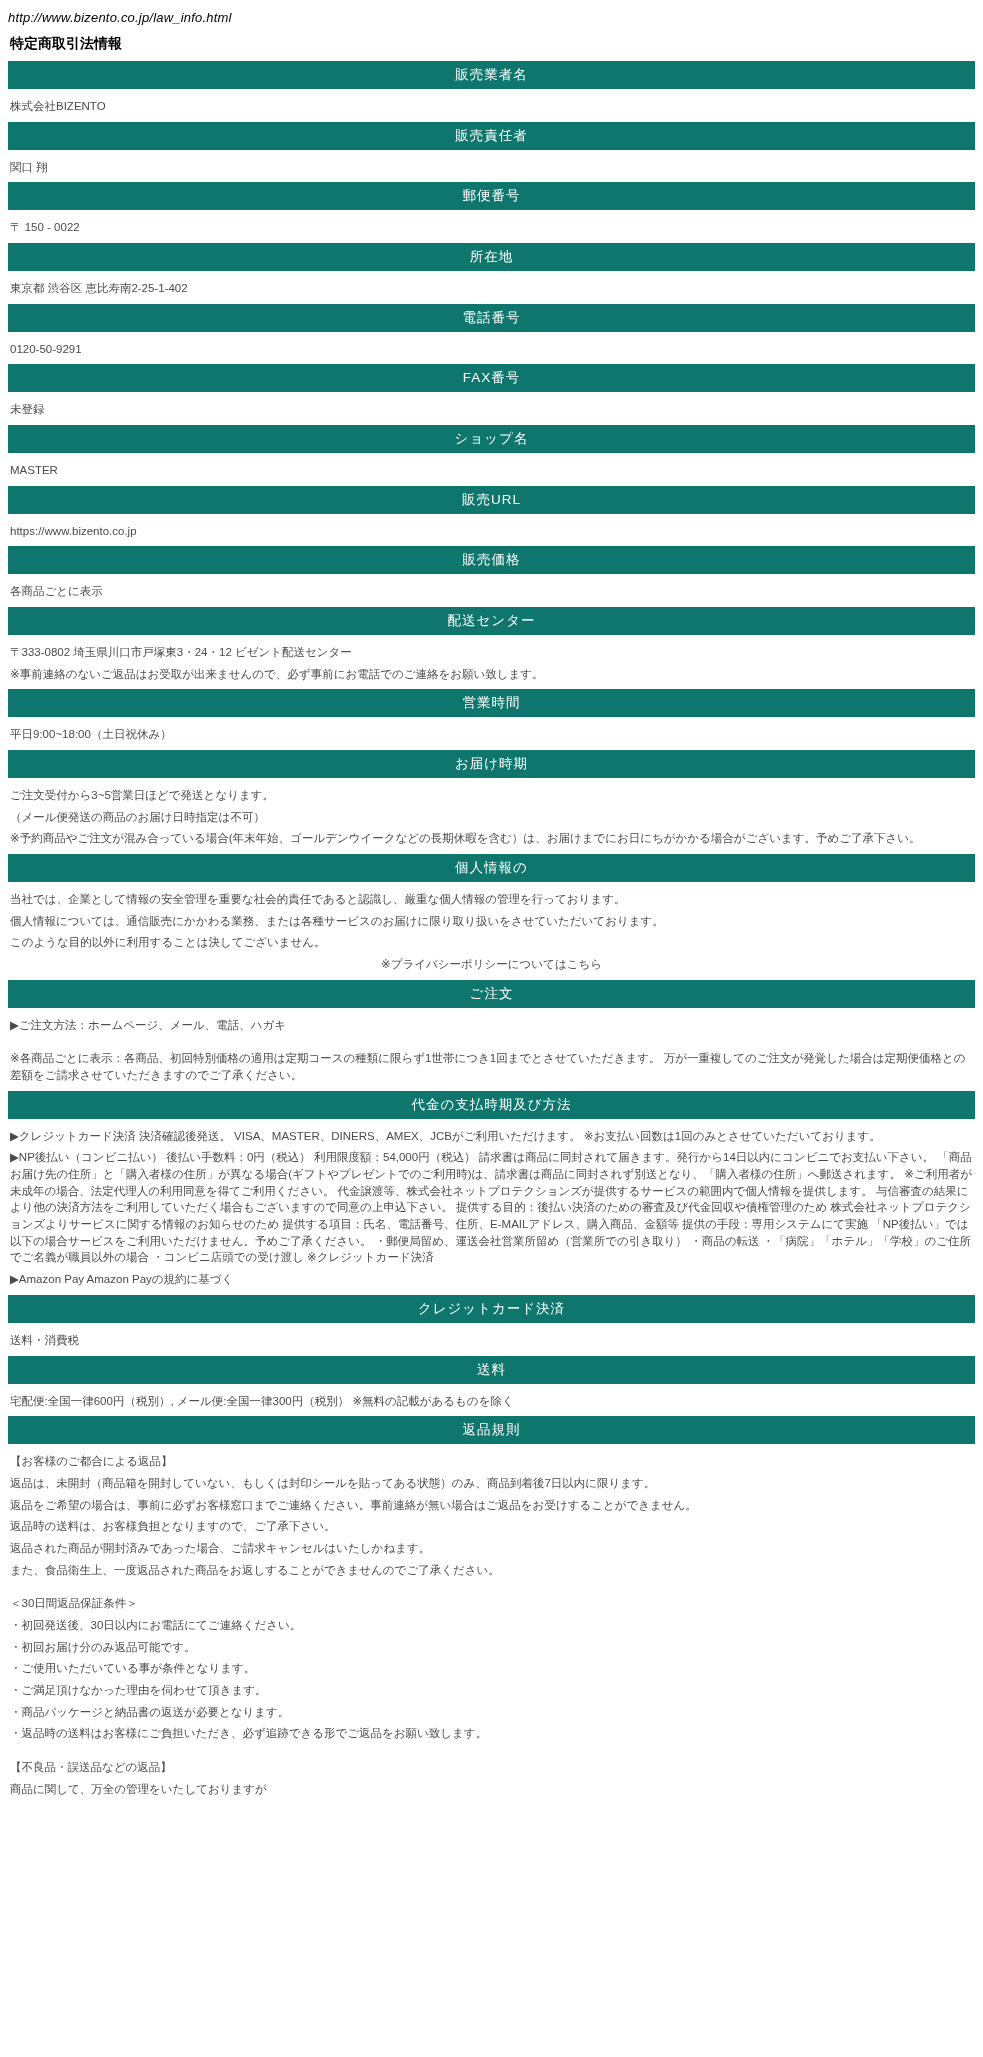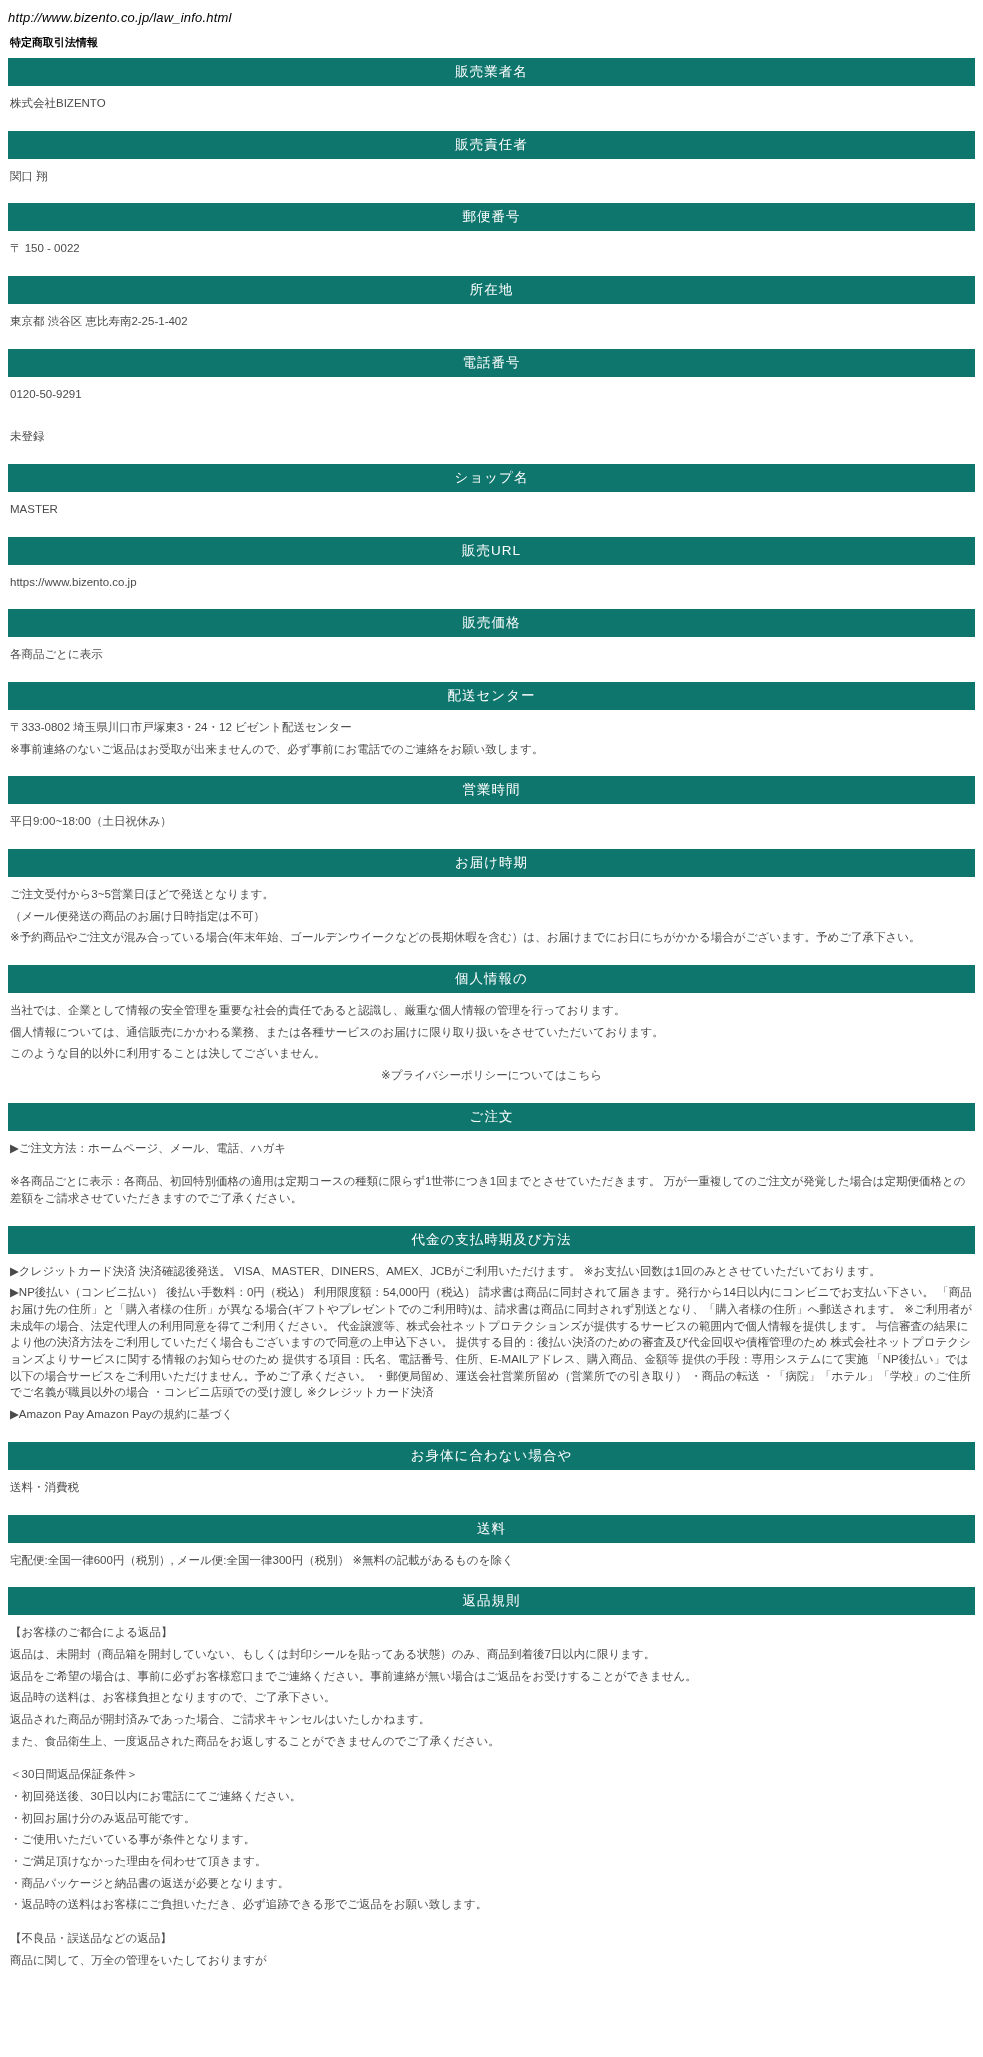--- a/index.html
+++ b/index.html
@@ -7,30 +7,30 @@
     width:983px;
     font-family:"Liberation Sans","DejaVu Sans",sans-serif;
     color:#4a4a4a;
     -webkit-font-smoothing:antialiased;
   }
   .page{padding:8px 8px 0 8px;}
   .url-line{
     font-size:13px;color:#000;margin:2px 0 10px 0;letter-spacing:.2px;font-style:italic;
   }
   .page-title{
-    font-size:11px;font-weight:bold;color:#000;margin:0 0 8px 2px;
+    font-size:14px;font-weight:bold;color:#000;margin:0 0 8px 2px;
   }
   .bar{
     background:#0f766e;color:#fff;
     text-align:center;font-size:13.5px;
     line-height:28px;height:28px;
     margin:0 0 2px 0;letter-spacing:1px;
   }
   .section-body{
-    padding:7px 2px 14px 2px;
+    padding:7px 2px 2px 2px;
   }
   .section-body p{
     margin:0 0 5px 0;font-size:11.5px;line-height:1.45;color:#4a4a4a;
   }
   .section-body p.blank{margin:0;height:12px;}
   .section-body p[data-name="privacy-policy-link"]{cursor:pointer;text-align:center;}
 </style>
 </head>
 <body>
 
@@ -51,20 +51,21 @@
         <p data-name="body-line">〒 150 - 0022</p>
       </div>
       <div class="bar" data-name="section-heading">所在地</div>
       <div class="section-body" data-name="section-body">
         <p data-name="body-line">東京都 渋谷区 恵比寿南2-25-1-402</p>
       </div>
       <div class="bar" data-name="section-heading">電話番号</div>
       <div class="section-body" data-name="section-body">
         <p data-name="body-line">0120-50-9291</p>
       </div>
+      <div class="bar" data-name="section-heading">FAX番号</div>
       <div class="section-body" data-name="section-body">
         <p data-name="body-line">未登録</p>
       </div>
       <div class="bar" data-name="section-heading">ショップ名</div>
       <div class="section-body" data-name="section-body">
         <p data-name="body-line">MASTER</p>
       </div>
       <div class="bar" data-name="section-heading">販売URL</div>
       <div class="section-body" data-name="section-body">
         <p data-name="body-line">https://www.bizento.co.jp</p>
@@ -100,21 +101,21 @@
         <p data-name="body-line">▶ご注文方法：ホームページ、メール、電話、ハガキ</p>
         <p class="blank" data-name="spacer"></p>
         <p data-name="body-line">※各商品ごとに表示：各商品、初回特別価格の適用は定期コースの種類に限らず1世帯につき1回までとさせていただきます。 万が一重複してのご注文が発覚した場合は定期便価格との差額をご請求させていただきますのでご了承ください。</p>
       </div>
       <div class="bar" data-name="section-heading">代金の支払時期及び方法</div>
       <div class="section-body" data-name="section-body">
         <p data-name="body-line">▶クレジットカード決済 決済確認後発送。 VISA、MASTER、DINERS、AMEX、JCBがご利用いただけます。 ※お支払い回数は1回のみとさせていただいております。</p>
         <p data-name="body-line">▶NP後払い（コンビニ払い） 後払い手数料：0円（税込） 利用限度額：54,000円（税込） 請求書は商品に同封されて届きます。発行から14日以内にコンビニでお支払い下さい。 「商品お届け先の住所」と「購入者様の住所」が異なる場合(ギフトやプレゼントでのご利用時)は、請求書は商品に同封されず別送となり、「購入者様の住所」へ郵送されます。 ※ご利用者が未成年の場合、法定代理人の利用同意を得てご利用ください。 代金譲渡等、株式会社ネットプロテクションズが提供するサービスの範囲内で個人情報を提供します。 与信審査の結果により他の決済方法をご利用していただく場合もございますので同意の上申込下さい。 提供する目的：後払い決済のための審査及び代金回収や債権管理のため 株式会社ネットプロテクションズよりサービスに関する情報のお知らせのため 提供する項目：氏名、電話番号、住所、E-MAILアドレス、購入商品、金額等 提供の手段：専用システムにて実施 「NP後払い」では以下の場合サービスをご利用いただけません。予めご了承ください。 ・郵便局留め、運送会社営業所留め（営業所での引き取り） ・商品の転送 ・「病院」「ホテル」「学校」のご住所でご名義が職員以外の場合 ・コンビニ店頭での受け渡し ※クレジットカード決済</p>
         <p data-name="body-line">▶Amazon Pay Amazon Payの規約に基づく</p>
       </div>
-      <div class="bar" data-name="section-heading">お身体に合わない場合や</div>
+      <div class="bar" data-name="section-heading">クレジットカード決済</div>
       <div class="section-body" data-name="section-body">
         <p data-name="body-line">送料・消費税</p>
       </div>
       <div class="bar" data-name="section-heading">送料</div>
       <div class="section-body" data-name="section-body">
         <p data-name="body-line">宅配便:全国一律600円（税別）, メール便:全国一律300円（税別） ※無料の記載があるものを除く</p>
       </div>
       <div class="bar" data-name="section-heading">返品規則</div>
       <div class="section-body" data-name="section-body">
         <p data-name="body-line">【お客様のご都合による返品】</p>

